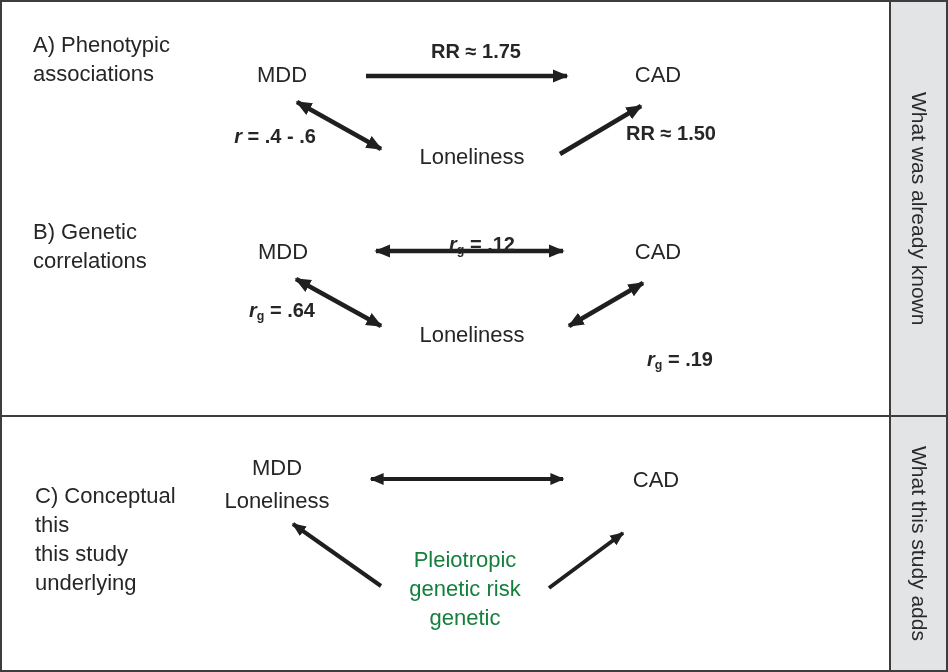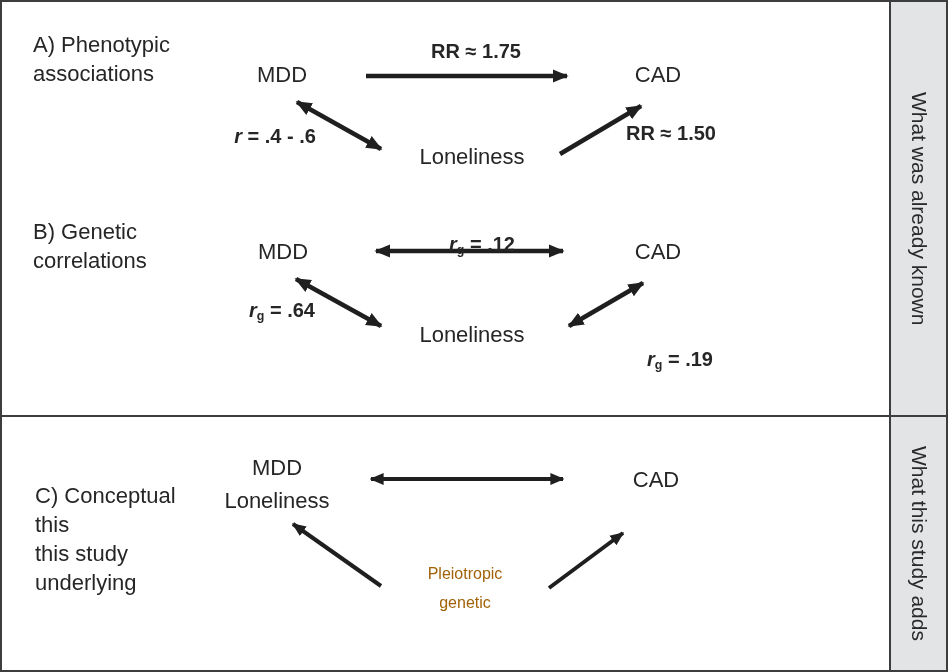--- a/index.html
+++ b/index.html
@@ -54,24 +54,24 @@
     position: absolute;
     transform: translate(-50%, -50%);
     font-size: 22px;
     line-height: 33px;
     text-align: center;
     color: #262626;
   }
   .pleio {
     position: absolute;
     transform: translate(-50%, -50%);
-    font-size: 16px;
+    font-size: 22px;
     line-height: 29px;
     text-align: center;
-    color: #a16207;
+    color: #15803d;
   }
   .elabel {
     position: absolute;
     transform: translate(-50%, -50%);
     font-size: 20px;
     white-space: nowrap;
     color: #262626;
     font-weight: bold;
   }
   .elabel i { font-style: italic; }
@@ -140,20 +140,21 @@
     <div>this study</div>
     <div>underlying</div>
   </div>
   <div class="node-stack" style="left:277px; top:484px;">
     <div>MDD</div>
     <div>Loneliness</div>
   </div>
   <span class="node" style="left:656px; top:480px;">CAD</span>
   <div class="pleio" style="left:465px; top:588px;">
     <div>Pleiotropic</div>
+    <div>genetic risk</div>
     <div>genetic</div>
   </div>
 
   <div class="side-cell side-top">
     <span class="vtext">What was already known</span>
   </div>
   <div class="side-cell side-bottom">
     <span class="vtext">What this study adds</span>
   </div>
 

